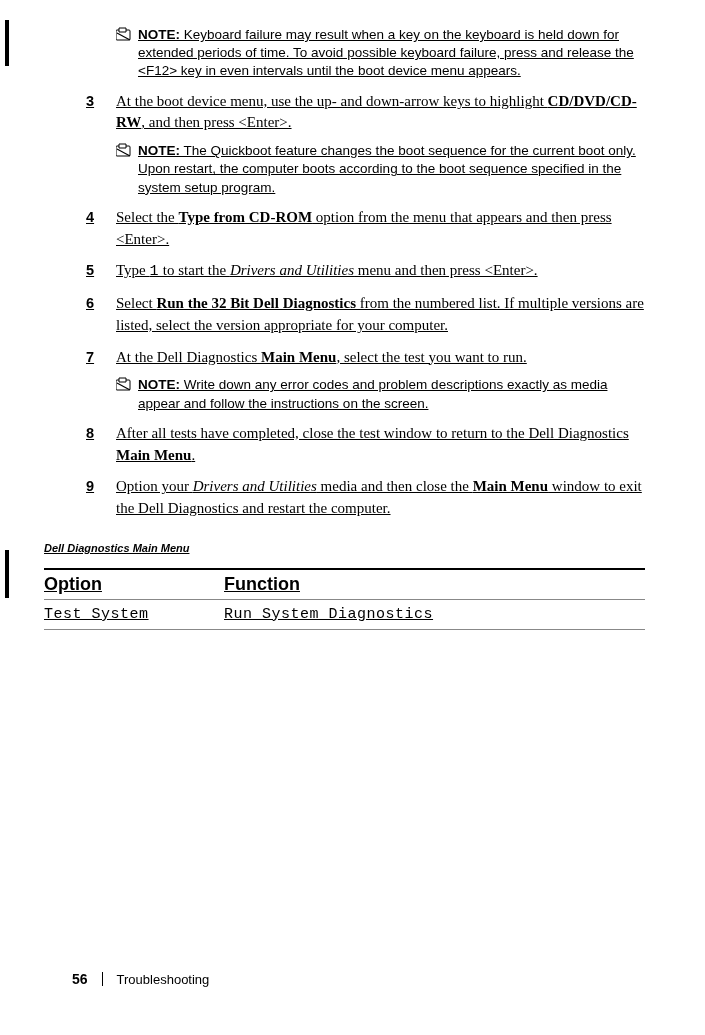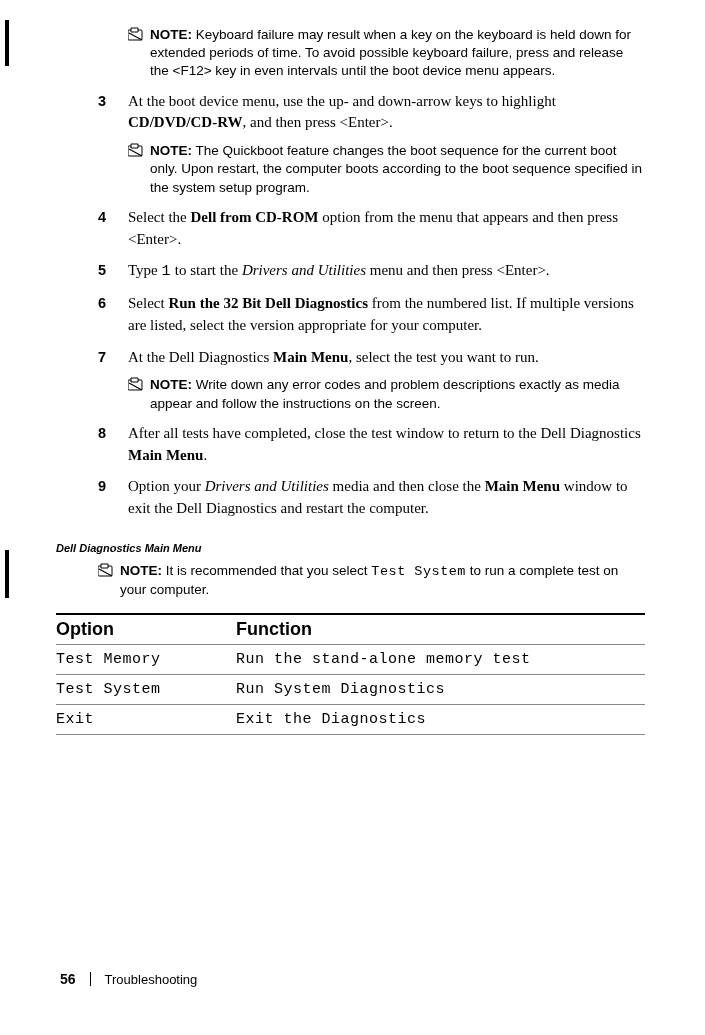--- a/index.html
+++ b/index.html
@@ -9,21 +9,22 @@
       width: 705px;
       height: 1035px;
       font-family: Georgia, 'Times New Roman', serif;
       font-size: 15px;
       color: #000;
       position: relative;
       box-sizing: border-box;
       background: #fff;
     }
     .page-inner {
-      padding: 18px 60px 0 56px;
+      padding: 18px 60px 0 44px;
+      text-decoration: underline;
     }
     .note-block {
       display: flex;
       align-items: flex-start;
       margin: 8px 0 10px 72px;
       font-family: Arial, Helvetica, sans-serif;
       font-size: 13.5px;
       line-height: 1.35;
     }
     .note-block.outer {
@@ -92,21 +93,21 @@
       font-family: 'Courier New', Courier, monospace;
       font-size: 15px;
       border-bottom: 1px solid #888;
       padding: 6px 10px 6px 0;
       letter-spacing: 0.5px;
     }
     table.options th:first-child,
     table.options td:first-child { width: 170px; }
     .footer {
       position: absolute;
-      left: 60px;
+      left: 72px;
       bottom: 48px;
       display: flex;
       align-items: center;
       font-family: Arial, Helvetica, sans-serif;
       font-size: 13px;
     }
     .footer .pn { font-weight: bold; font-size: 14px; }
     .footer .sep {
       width: 1px;
       height: 14px;
@@ -148,21 +149,21 @@
           <path d="M1 6 L14 13" stroke="#000" stroke-width="1.2"></path>
         </svg>
     </span>
     <div class="note-body">
       <span class="note-label">NOTE:</span><span> The Quickboot feature changes the boot sequence for the current boot only. Upon restart, the computer boots according to the boot sequence specified in the system setup program.</span>
     </div>
   </div>
 
   <div class="numbered">
     <span class="num">4</span>
-    <span class="txt"><span>Select the </span><span class="b">Dell from CD-ROM</span><span> option from the menu that appears and then press &lt;Enter&gt;.</span></span>
+    <span class="txt"><span>Select the </span><span class="b">Type from CD-ROM</span><span> option from the menu that appears and then press &lt;Enter&gt;.</span></span>
   </div>
 
   <div class="numbered">
     <span class="num">5</span>
     <span class="txt"><span>Type </span><span class="mono">1</span><span> to start the </span><span class="i">Drivers and Utilities</span><span> menu and then press &lt;Enter&gt;.</span></span>
   </div>
 
   <div class="numbered">
     <span class="num">6</span>
     <span class="txt"><span>Select </span><span class="b">Run the 32 Bit Dell Diagnostics</span><span> from the numbered list. If multiple versions are listed, select the version appropriate for your computer.</span></span>
@@ -192,52 +193,32 @@
   </div>
 
   <div class="numbered">
     <span class="num">9</span>
     <span class="txt"><span>Option your </span><span class="i">Drivers and Utilities</span><span> media and then close the </span><span class="b">Main Menu</span><span> window to exit the Dell Diagnostics and restart the computer.</span></span>
   </div>
 
   <div class="subhead">Dell Diagnostics Main Menu</div>
 
 
-  <div class="note-block outer">
-    <span class="note-icon">
-      <svg viewBox="0 0 16 14">
-          <rect x="0" y="3" width="14" height="10" rx="1" fill="#fff" stroke="#000" stroke-width="1"></rect>
-          <path d="M3 1 L10 1 L10 5 L3 5 Z" fill="#fff" stroke="#000" stroke-width="1"></path>
-          <path d="M1 6 L14 13" stroke="#000" stroke-width="1.2"></path>
-        </svg>
-    </span>
-    <div class="note-body">
-      <span class="note-label">NOTE:</span><span> It is recommended that you select </span><span class="mono">Test System</span><span> to run a complete test on your computer.</span>
-    </div>
-  </div>
 
   <table class="options">
     <thead>
       <tr>
         <th>Option</th>
         <th>Function</th>
       </tr>
     </thead>
     <tbody>
       <tr>
-        <td>Test Memory</td>
-        <td>Run the stand-alone memory test</td>
-      </tr>
-      <tr>
         <td>Test System</td>
         <td>Run System Diagnostics</td>
-      </tr>
-      <tr>
-        <td>Exit</td>
-        <td>Exit the Diagnostics</td>
       </tr>
     </tbody>
   </table>
 
 </div>
 
 <div class="footer">
   <span class="pn">56</span>
   <span class="sep"></span>
   <span>Troubleshooting</span>

